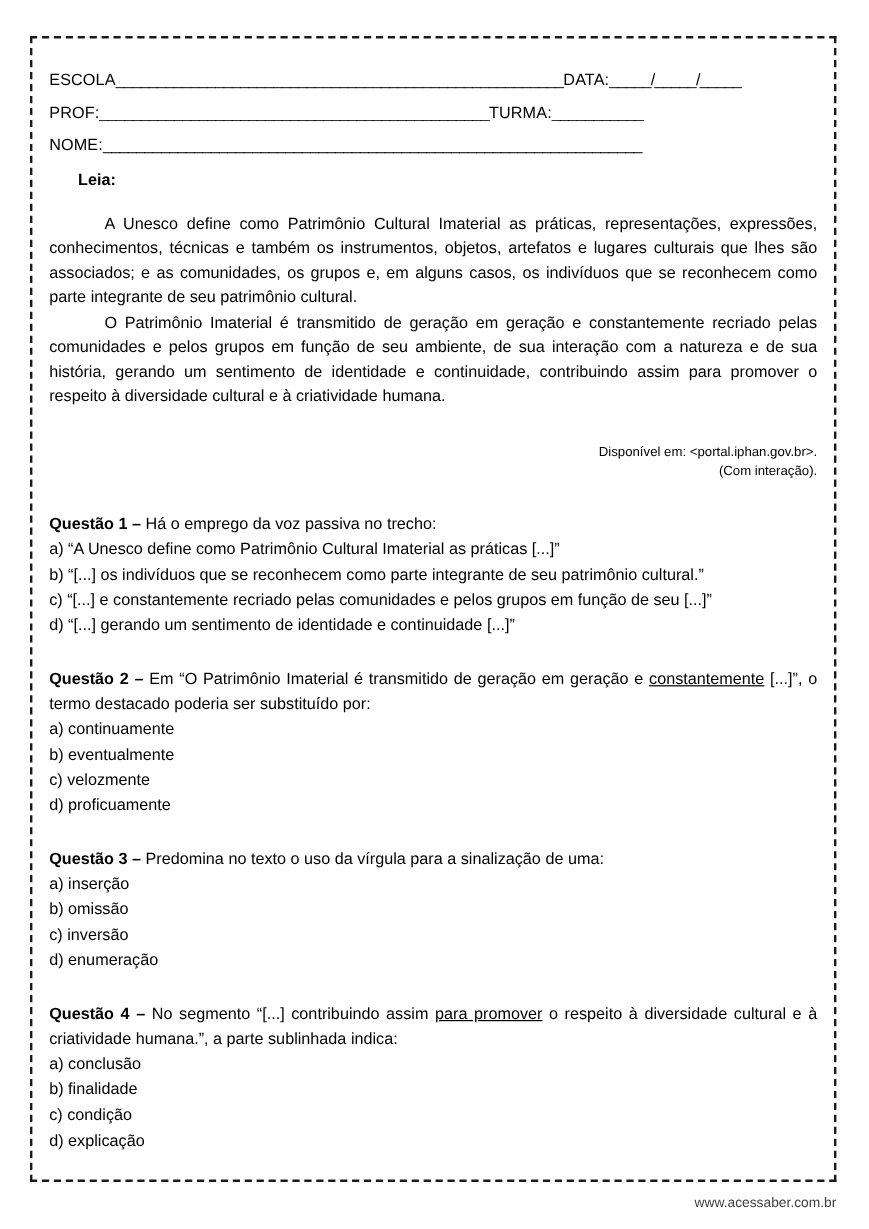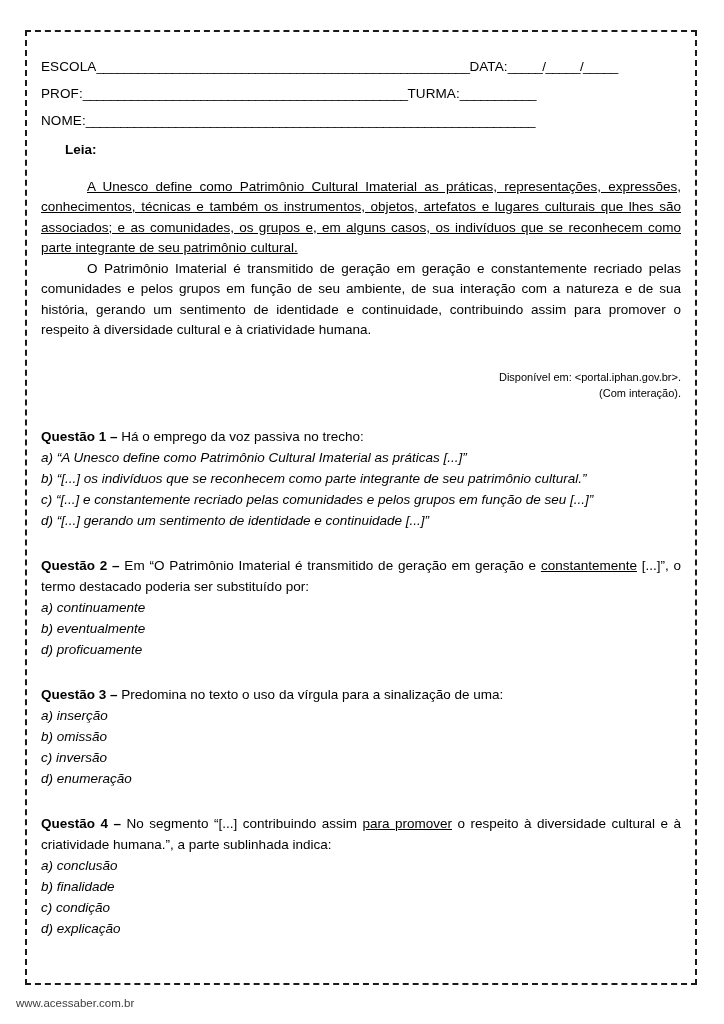--- a/index.html
+++ b/index.html
@@ -53,21 +53,21 @@
     padding-left: 24px;
   }
 
   .passage {
     font-size: 13.5px;
     line-height: 1.52;
     text-align: justify;
     text-indent: 46px;
     margin: 0;
   }
-  .passage.first { margin-top: 20px; text-decoration: underline; }
+  .passage.first { margin-top: 20px; }
 
   .source {
     font-size: 11px;
     line-height: 1.45;
     text-align: right;
     margin-top: 29px;
   }
 
   
   .question-block {
@@ -78,30 +78,29 @@
   .q-stem {
     text-align: justify;
     margin: 0;
   }
   .q-stem .q-num { font-weight: bold; }
   .q-stem u { text-decoration: underline; }
 
   .alt {
     margin: 0;
     white-space: nowrap;
-    font-style: italic;
   }
 
   
   .footer {
     position: absolute;
-    left: 16px;
+    left: 0;
     top: 997px;
     width: 697px;
-    text-align: left;
+    text-align: right;
     font-size: 11.5px;
     color: #3d3d3d;
   }
 </style>
 </head>
 <body>
 
 <div class="sheet">
   <div class="sheet-inner">
 
@@ -126,20 +125,21 @@
       <p class="alt">a) “A Unesco define como Patrimônio Cultural Imaterial as práticas [...]”</p>
       <p class="alt">b) “[...] os indivíduos que se reconhecem como parte integrante de seu patrimônio cultural.”</p>
       <p class="alt">c) “[...] e constantemente recriado pelas comunidades e pelos grupos em função de seu [...]”</p>
       <p class="alt">d) “[...] gerando um sentimento de identidade e continuidade [...]”</p>
     </div>
 
     <div class="question-block">
       <p class="q-stem"><span class="q-num">Questão 2 –</span><span> Em “O Patrimônio Imaterial é transmitido de geração em geração e </span><u>constantemente</u><span> [...]”, o termo destacado poderia ser substituído por:</span></p>
       <p class="alt">a) continuamente</p>
       <p class="alt">b) eventualmente</p>
+      <p class="alt">c) velozmente</p>
       <p class="alt">d) proficuamente</p>
     </div>
 
     <div class="question-block">
       <p class="q-stem"><span class="q-num">Questão 3 –</span><span> Predomina no texto o uso da vírgula para a sinalização de uma:</span><u></u><span></span></p>
       <p class="alt">a) inserção</p>
       <p class="alt">b) omissão</p>
       <p class="alt">c) inversão</p>
       <p class="alt">d) enumeração</p>
     </div>

